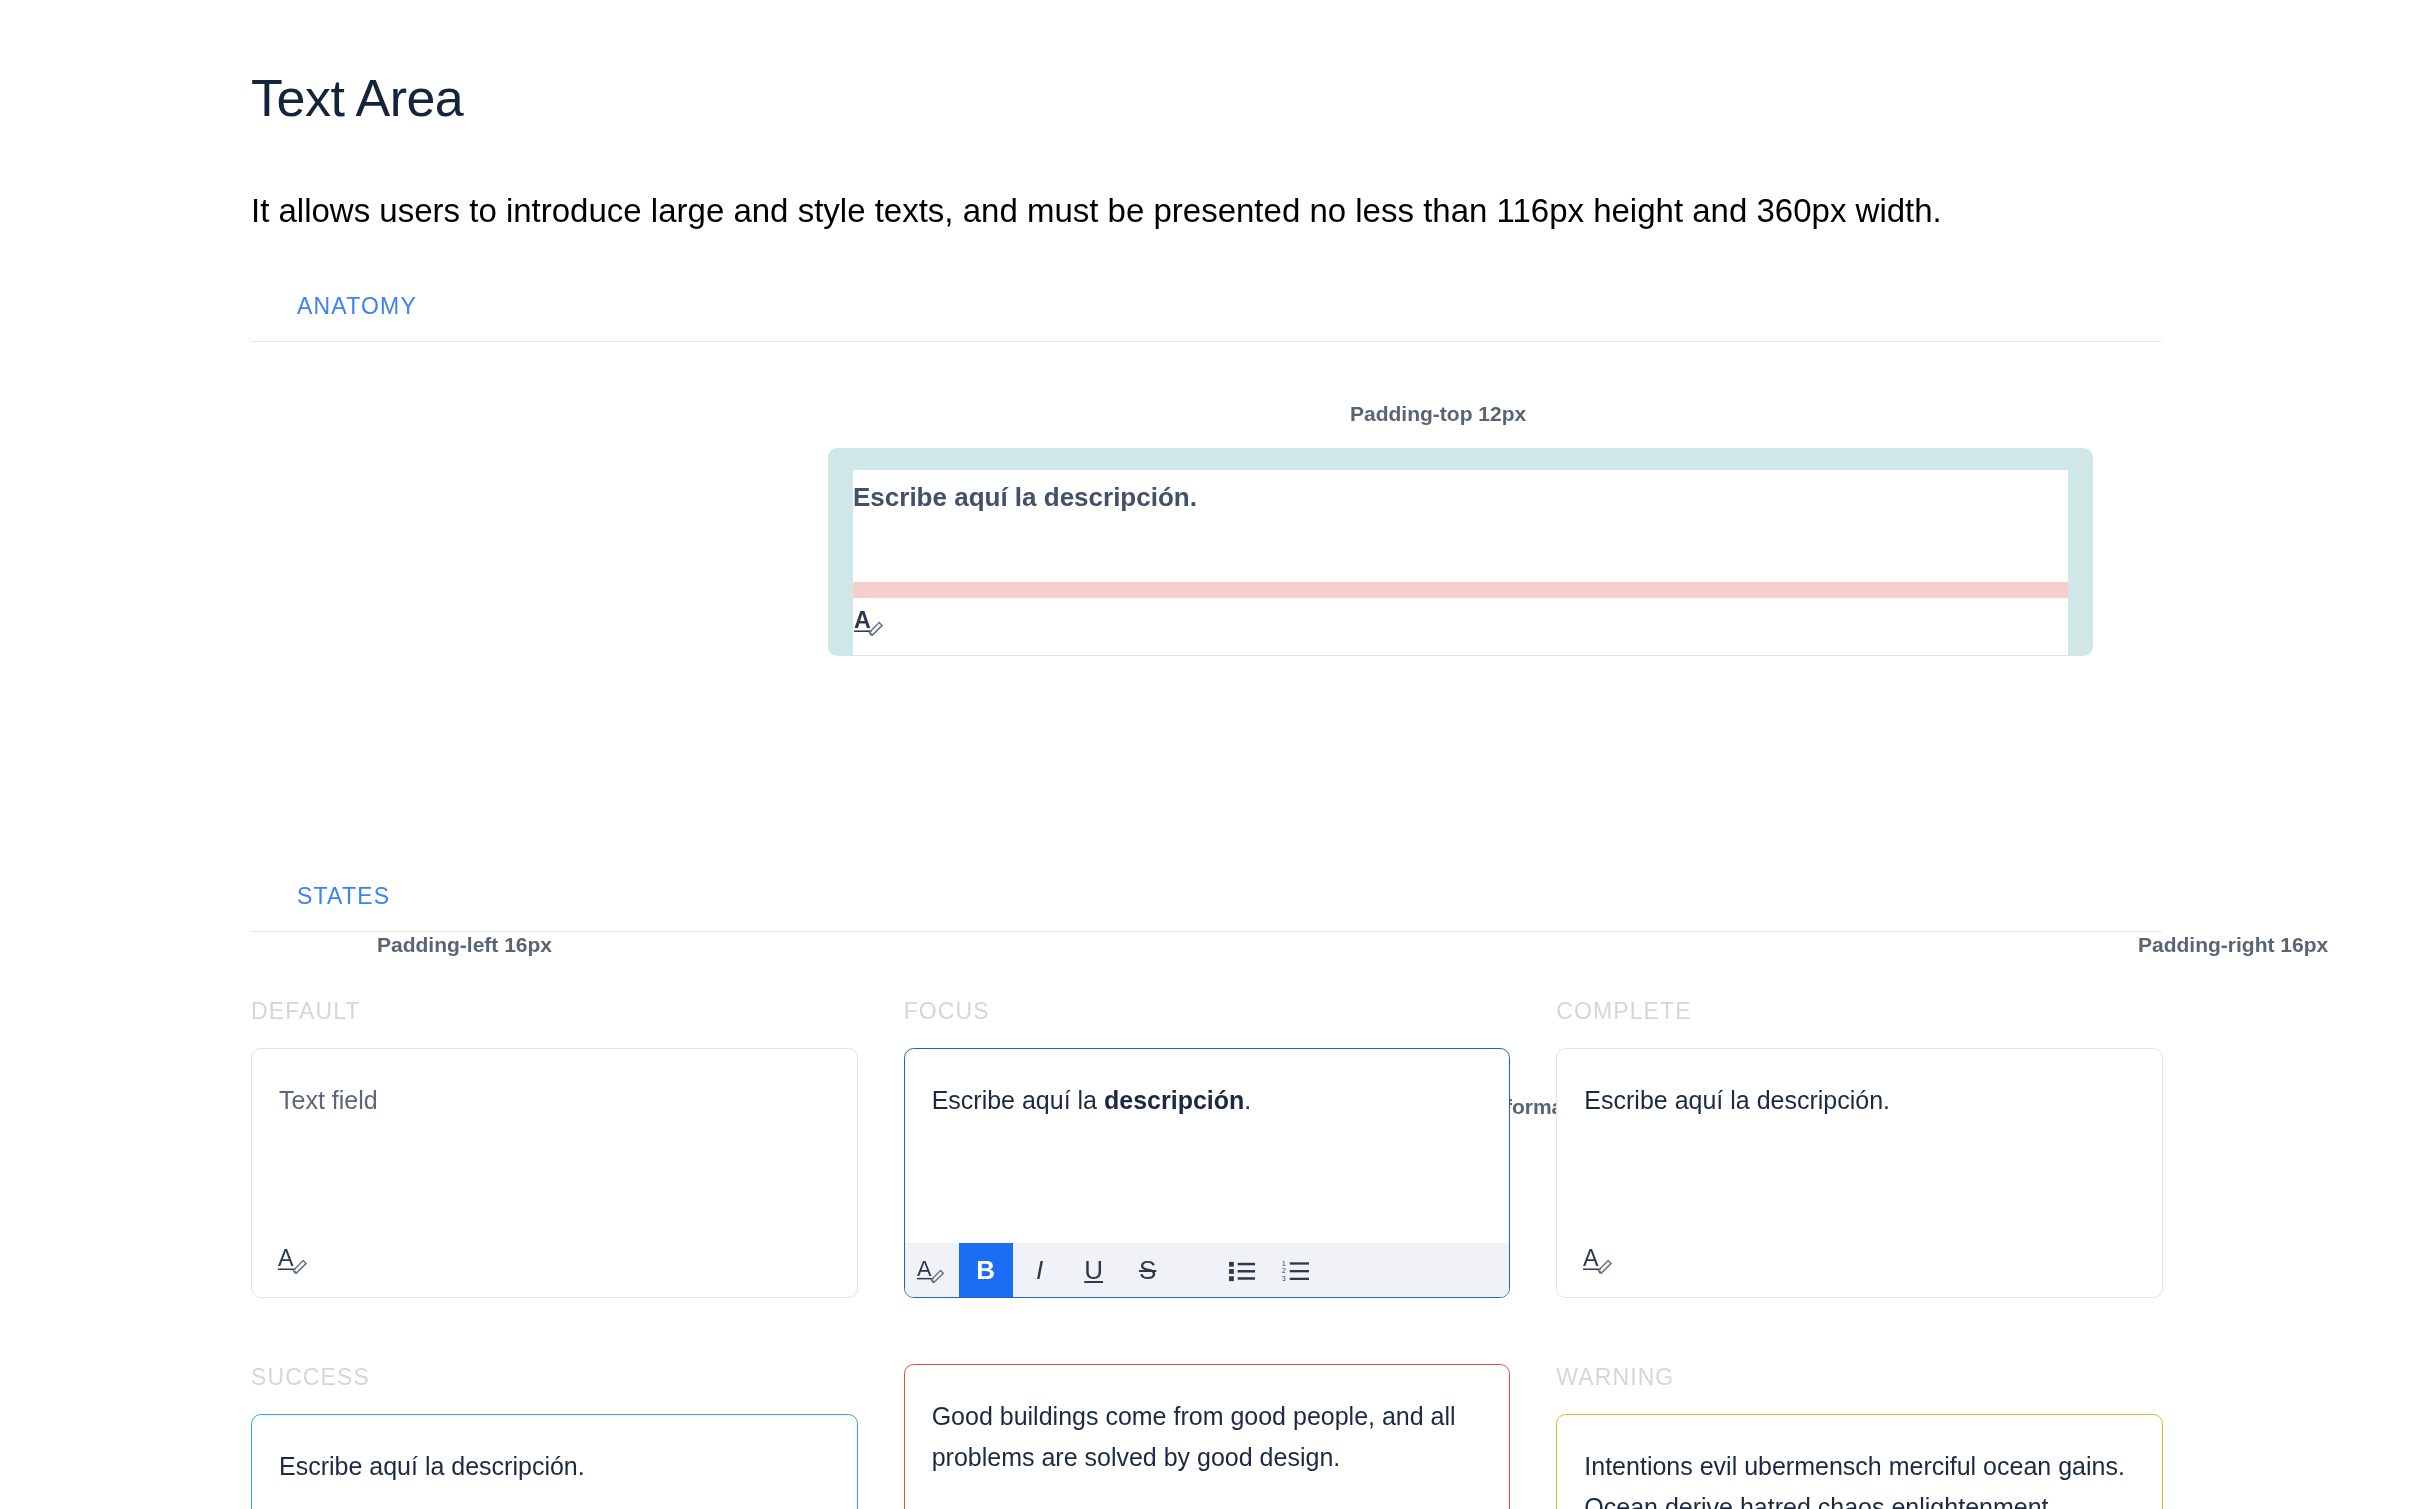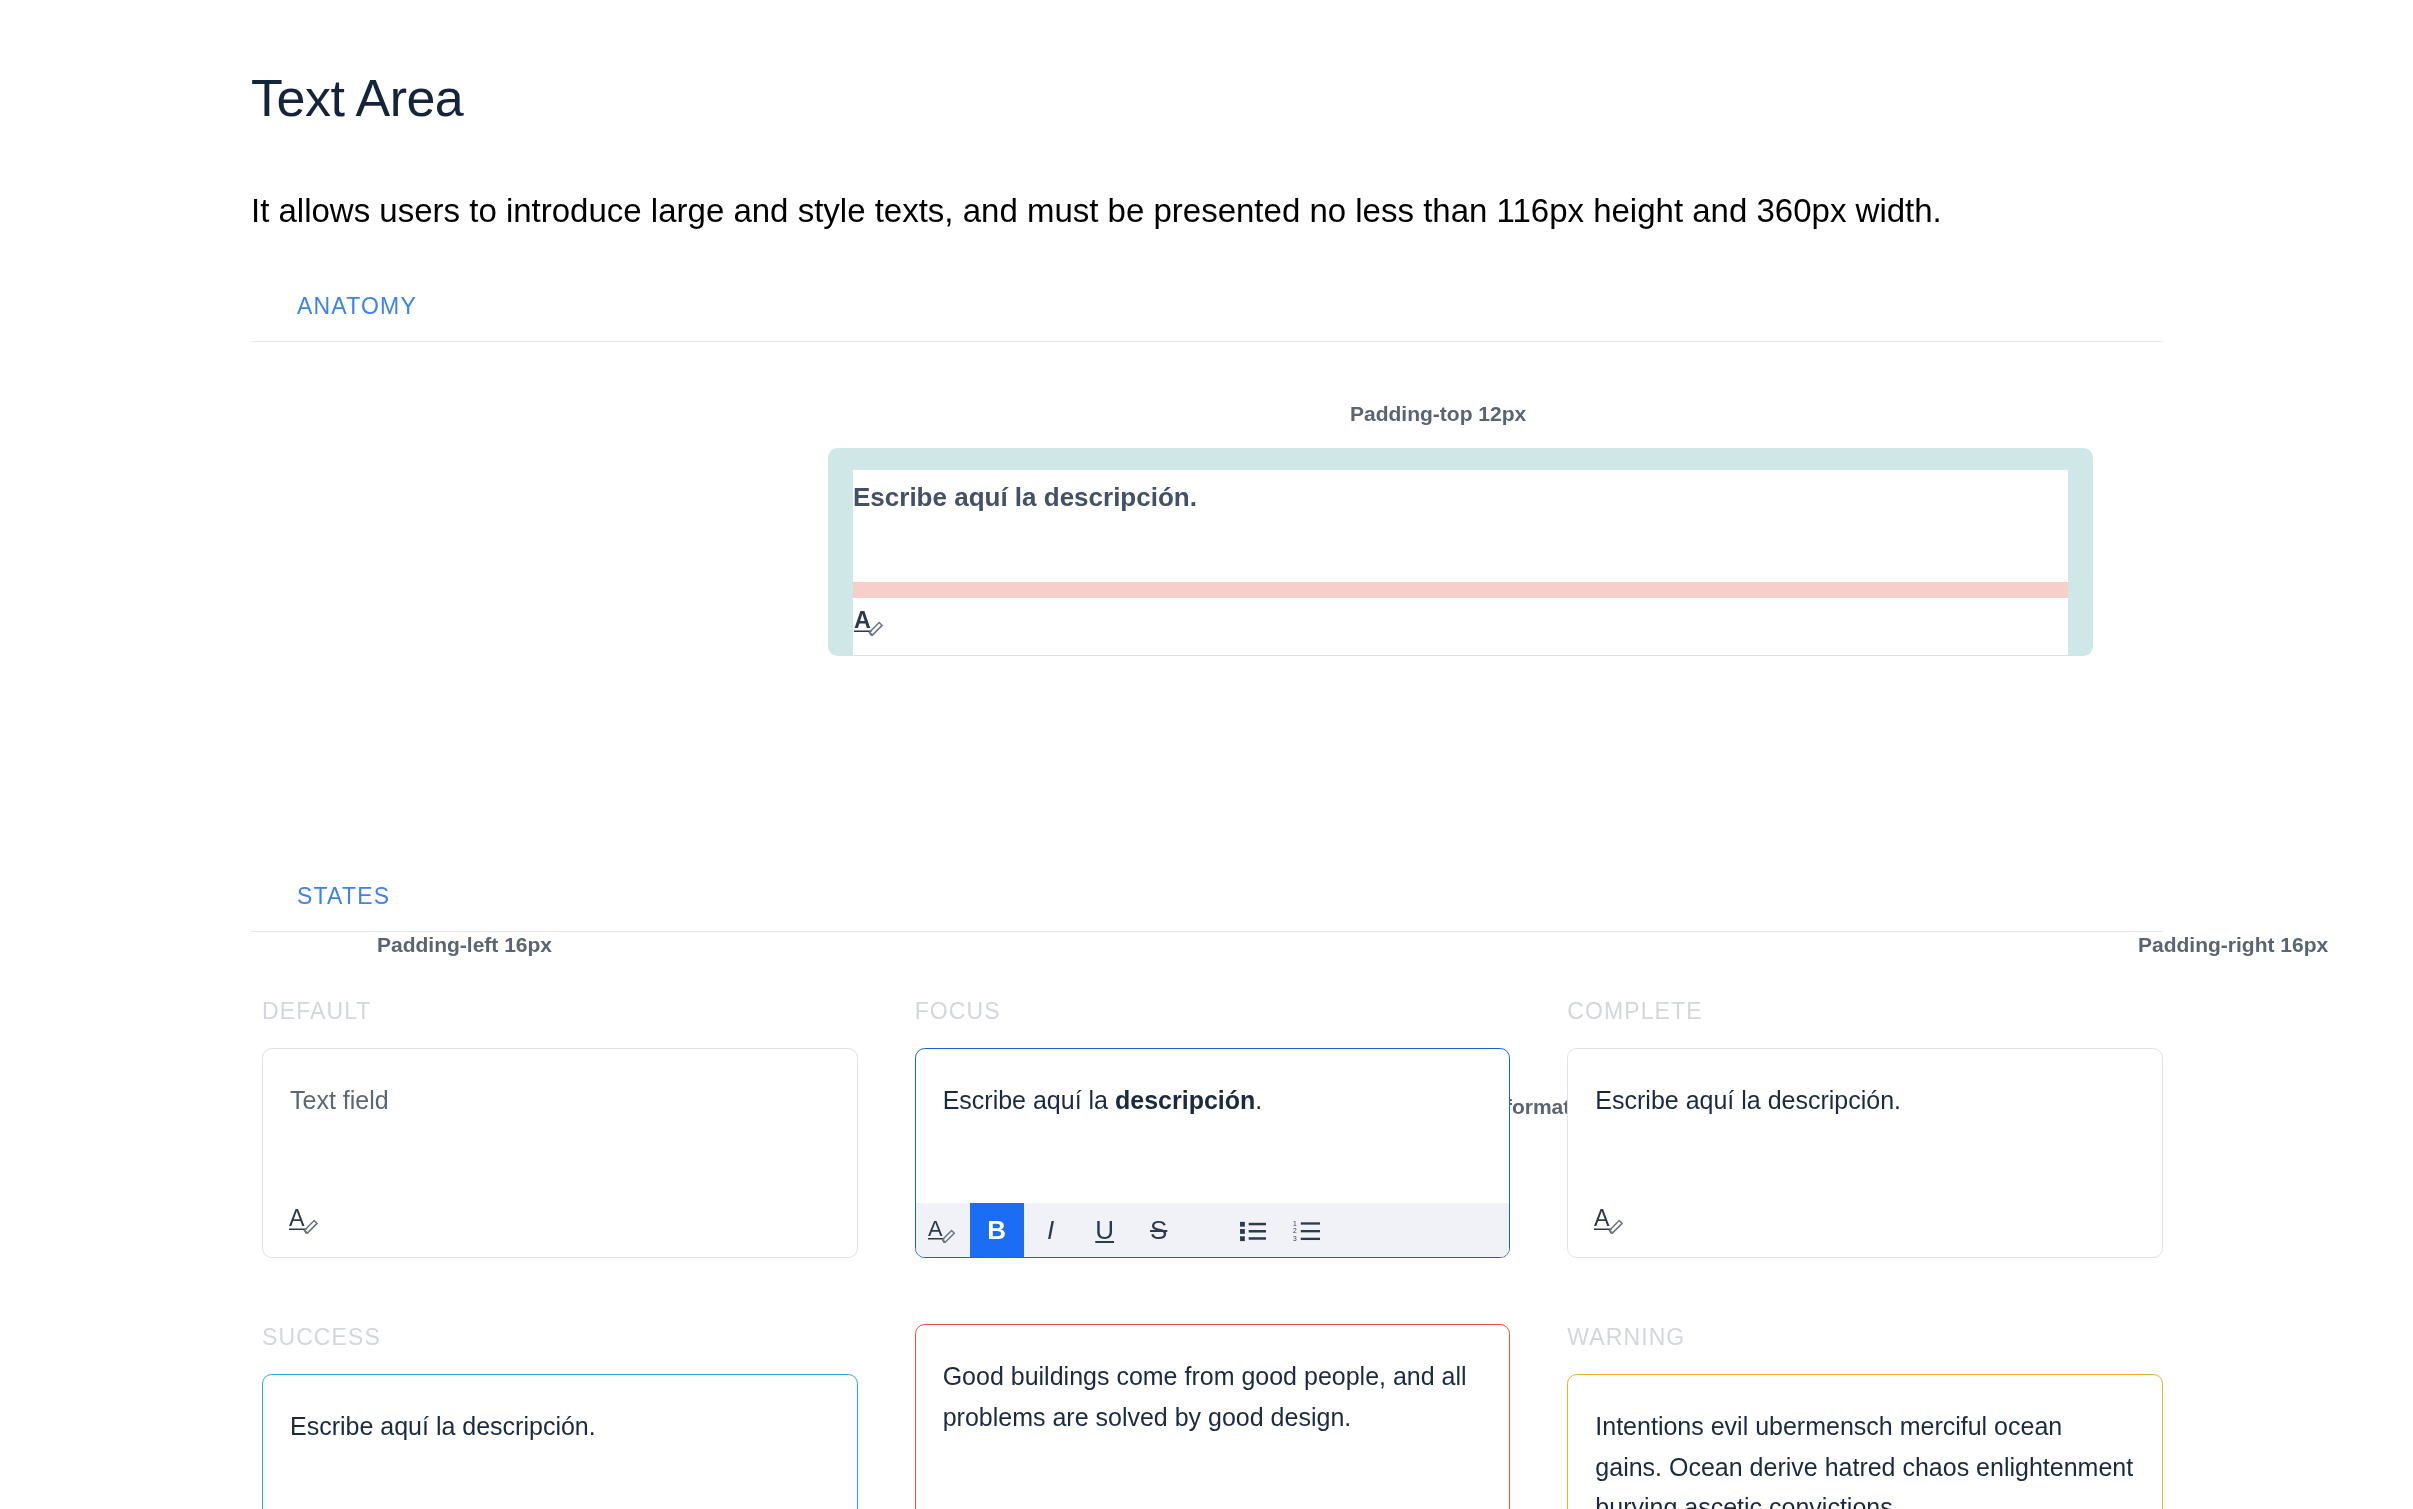--- a/index.html
+++ b/index.html
@@ -127,31 +127,31 @@
   }
 
   
   .states-grid {
     display: grid;
     grid-template-columns: repeat(3, 1fr);
     column-gap: 46px;
     row-gap: 0;
     margin-top: 66px;
   }
-  .state-cell { min-width: 0; margin-left: 11px; }
+  .state-cell { min-width: 0; }
   .state-label {
     font-size: 23px;
     letter-spacing: 1.1px;
     color: #d3d6dc;
     padding-bottom: 23px;
   }
   .state-box {
     position: relative;
     box-sizing: border-box;
-    height: 210px;
+    height: 250px;
     border: 1px solid #dfe2e7;
     border-radius: 9.7px;
     background: #ffffff;
     overflow: hidden;
   }
   .state-box .body {
     padding: 31px 27px 0 27px;
     font-size: 25px;
     line-height: 1.62;
     color: #1b2a42;

